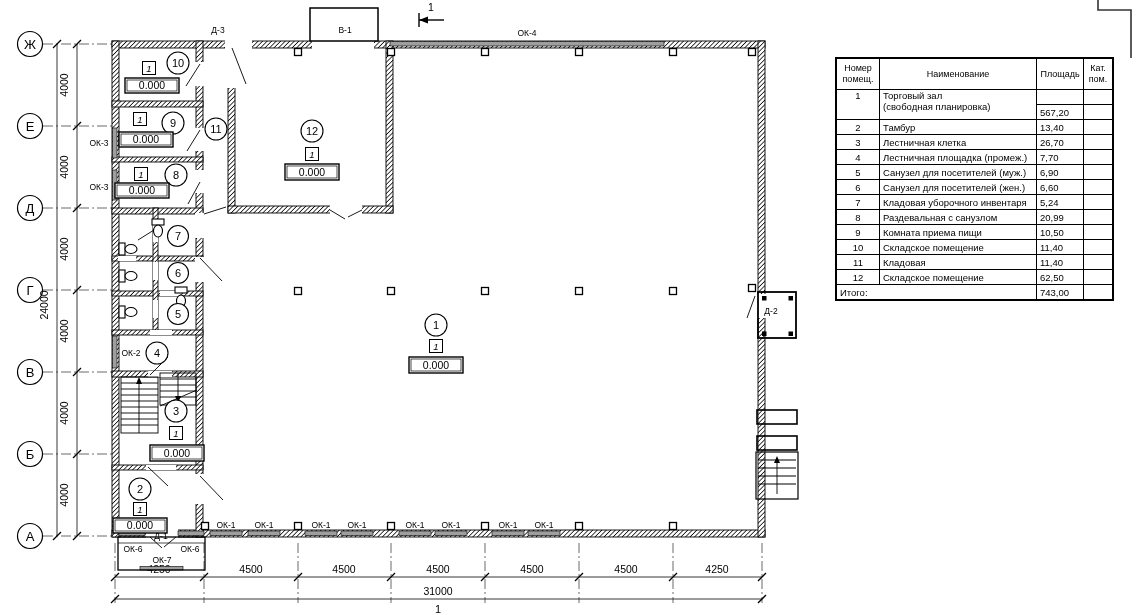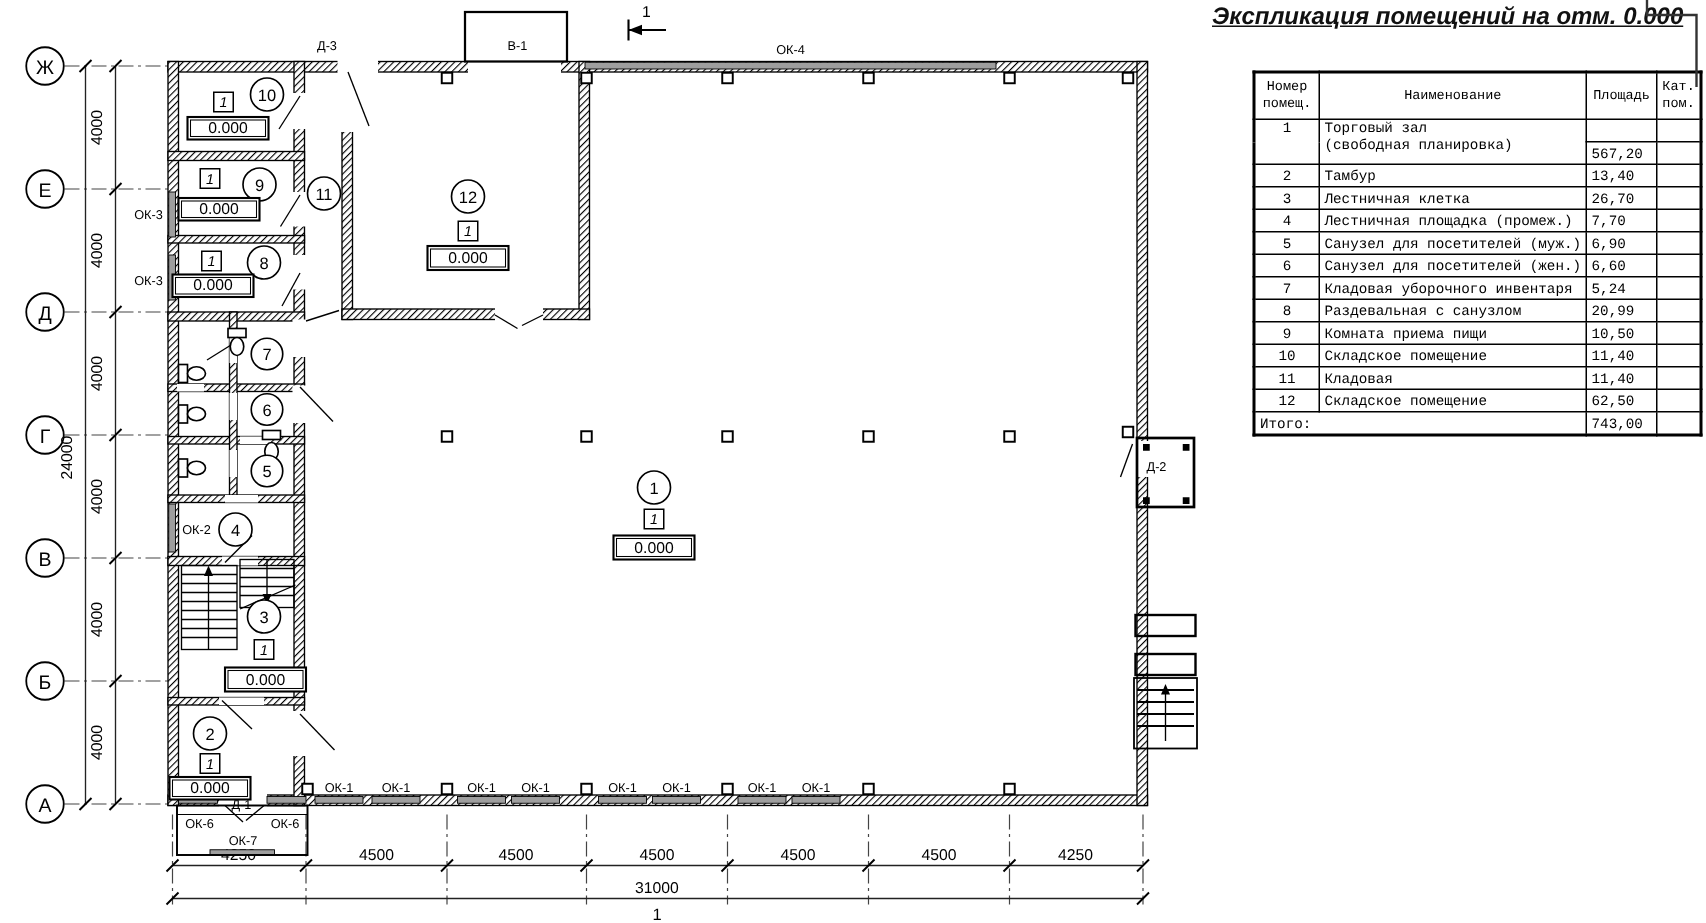--- a/index.html
+++ b/index.html
@@ -3,39 +3,38 @@
 <meta charset="utf-8">
 <style>
   html,body{margin:0;padding:0;background:#fff;}
   .sheet{position:relative;width:1137px;height:615px;background:#ffffff;overflow:hidden;
          font-family:"Liberation Sans",sans-serif;color:#000;}
   .title{position:absolute;top:3px;font-style:italic;font-size:16px;font-weight:bold;
          text-decoration:underline;white-space:nowrap;color:#111;}
   #plan-title{left:452px;}
   #schedule-title{left:808px;}
   
-  .sched{position:absolute;left:835px;top:47px;border-collapse:collapse;table-layout:fixed;
-         font-size:9.5px;line-height:11px;font-family:Liberation Mono, monospace;}
+  .sched{position:absolute;left:835px;top:57px;border-collapse:collapse;table-layout:fixed;
+         font-size:9.5px;line-height:11px;}
   .sched,.sched th,.sched td{border:1px solid #000;}
   .sched{border:2px solid #000;}
   .sched th{font-weight:normal;font-size:9px;text-align:center;vertical-align:middle;height:30px;padding:0 1px;}
   .sched td{height:14px;padding:0 3px;vertical-align:middle;overflow:hidden;white-space:nowrap;}
   .c-num{width:36px;text-align:center;}
   .c-name{width:150px;text-align:left;}
   .c-area{width:40px;text-align:left;}
   .c-cat{width:22px;text-align:center;}
   .tot{ text-align:left;}
   svg text{fill:#000;}
 </style>
 </head>
 <body>
 
 <div class="sheet">
 
-  <div class="title" id="schedule-title">Экспликация помещений на отм. 0.000</div>
 
   <table class="sched">
     <tbody>
         <tr>
       <th class="c-num">Номер помещ.</th>
       <th class="c-name">Наименование</th>
       <th class="c-area">Площадь</th>
       <th class="c-cat">Кат. пом.</th>
     </tr>
     <tr>

